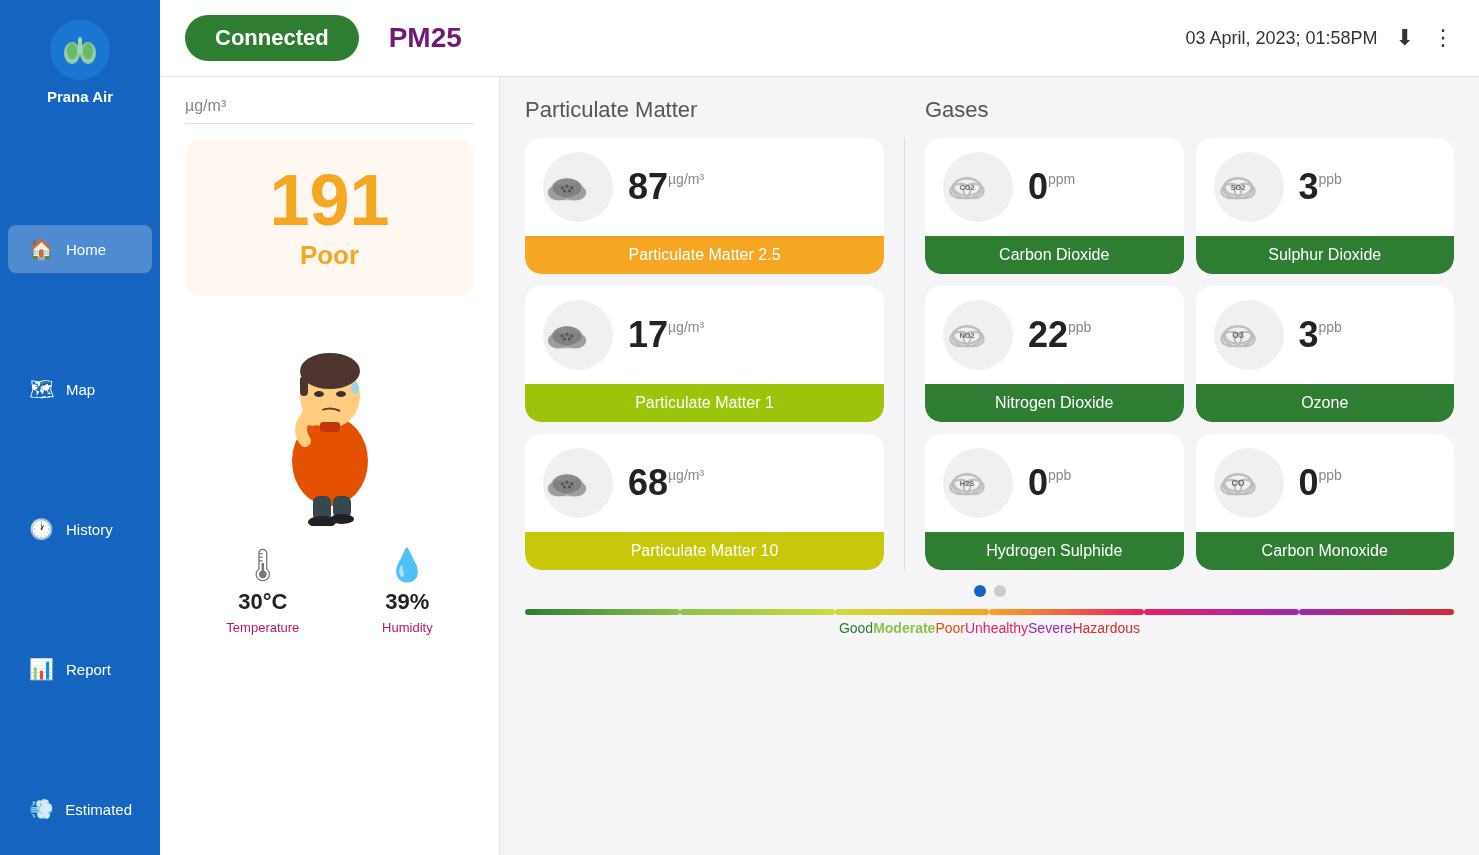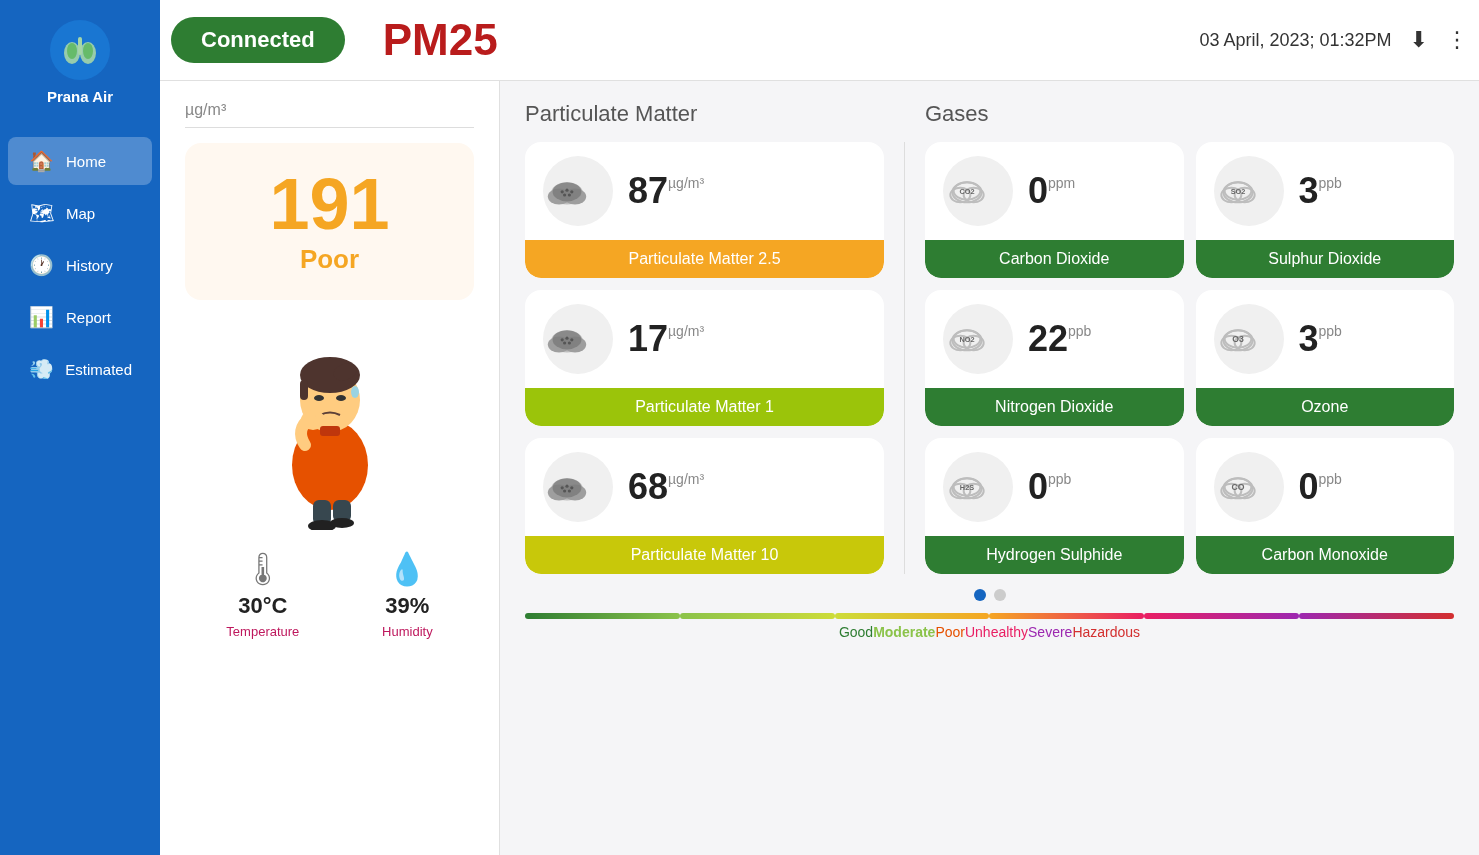--- a/index.html
+++ b/index.html
@@ -15,20 +15,21 @@
     
     .sidebar {
       width: 160px;
       min-width: 160px;
       background: #1565c0;
       display: flex;
       flex-direction: column;
       align-items: center;
       padding: 20px 0;
       height: 855px;
+      justify-content: space-between;
     }
     .sidebar-logo {
       display: flex;
       flex-direction: column;
       align-items: center;
       margin-bottom: 30px;
     }
     .logo-icon {
       width: 60px;
       height: 60px;
@@ -72,38 +73,38 @@
       display: flex;
       flex-direction: column;
       height: 855px;
       overflow: hidden;
     }
 
     
     .topbar {
       display: flex;
       align-items: center;
-      padding: 15px 11px;
+      padding: 15px 25px;
       background: white;
       border-bottom: 1px solid #e0e0e0;
       gap: 20px;
     }
     .connected-badge {
       background: #2e7d32;
       color: white;
       padding: 10px 30px;
       border-radius: 30px;
       font-size: 22px;
       font-weight: 600;
     }
     .pm-title {
-      font-size: 44px;
+      font-size: 28px;
       font-weight: 700;
-      color: #b91c1c;
-      margin-left: 18px;
+      color: #701a75;
+      margin-left: 10px;
     }
     .topbar-right {
       margin-left: auto;
       display: flex;
       align-items: center;
       gap: 18px;
     }
     .datetime {
       font-size: 18px;
       color: #333;
@@ -376,21 +377,21 @@
     <span>Estimated</span>
   </div>
 </div>
 
 <div class="main">
 
   <div class="topbar">
     <div class="connected-badge">Connected</div>
     <div class="pm-title">PM25</div>
     <div class="topbar-right">
-      <span class="datetime">03 April, 2023; 01:32PM</span>
+      <span class="datetime">03 April, 2023; 01:58PM</span>
       <span class="download-icon">⬇</span>
       <span class="more-icon">⋮</span>
     </div>
   </div>
 
   <div class="content">
 
     <div class="left-panel">
       <div class="unit-label">µg/m³</div>
       <div class="aqi-card">

